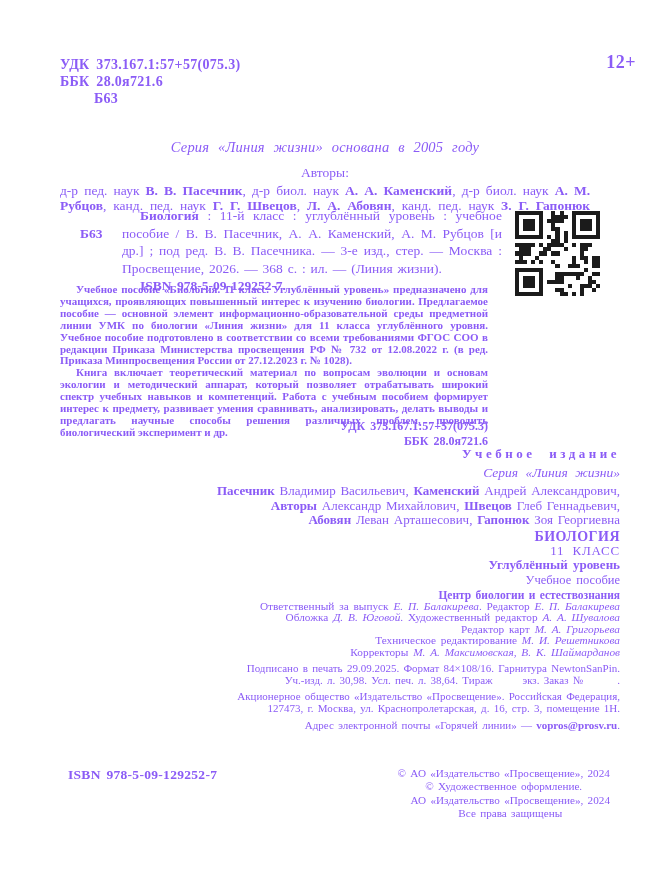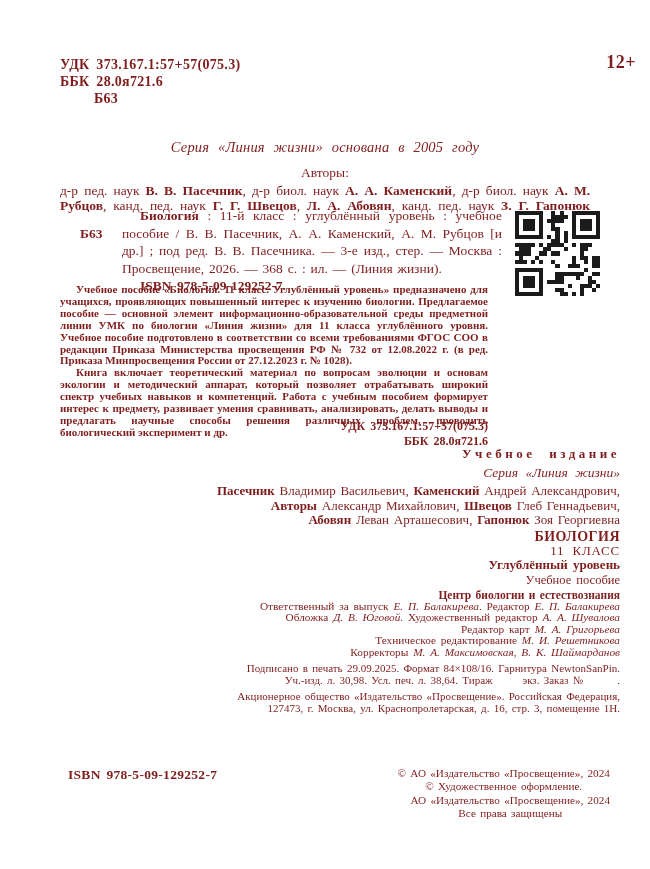--- a/index.html
+++ b/index.html
@@ -1,18 +1,18 @@
 <!DOCTYPE html>
 <html><head>
 <meta charset="utf-8">
 <style>
   html,body{margin:0;padding:0;background:#ffffff;}
   .page{
     position:relative;width:650px;height:869px;background:#ffffff;
-    color:#7f1d1d;font-family:"Liberation Serif","DejaVu Serif",serif;
+    color:#8b5cf6;font-family:"Liberation Serif","DejaVu Serif",serif;
     overflow:hidden;
   }
   .b{font-weight:bold;}
   .i{font-style:italic;}
 
   .udk-block{position:absolute;left:60px;top:56px;font-weight:bold;font-size:14px;line-height:17px;letter-spacing:.3px;word-spacing:3px;}
   .udk-block .code{padding-left:34px;}
   .age{position:absolute;right:14px;top:52px;font-weight:bold;font-size:18px;letter-spacing:.5px;}
 
   .series-note{position:absolute;left:60px;right:60px;top:139px;text-align:center;font-style:italic;font-size:14.5px;word-spacing:5px;letter-spacing:.2px;}
@@ -318,20 +318,21 @@
       <div><span>Корректоры </span><span class="i">М. А. Максимовская, В. К. Шаймарданов</span></div>
     </div>
     <div class="print-block">
       <div>Подписано в печать 29.09.2025. Формат 84×108/16. Гарнитура NewtonSanPin.</div>
       <div>Уч.-изд. л. 30,98. Усл. печ. л. 38,64. Тираж &nbsp;&nbsp;&nbsp;&nbsp;&nbsp; экз. Заказ № &nbsp;&nbsp;&nbsp;&nbsp;&nbsp;&nbsp; .</div>
     </div>
     <div class="publisher">
       <div>Акционерное общество «Издательство «Просвещение». Российская Федерация,</div>
       <div>127473, г. Москва, ул. Краснопролетарская, д. 16, стр. 3, помещение 1Н.</div>
     </div>
+    <div class="email-line"><span>Адрес электронной почты «Горячей линии» — </span><span class="b">vopros@prosv.ru</span><span>.</span></div>
   </div>
 
   <div class="footer">
     <div class="f-isbn">ISBN 978-5-09-129252-7</div>
     <div class="f-copy">
       <div>© АО «Издательство «Просвещение», 2024</div>
       <div>© Художественное оформление.</div>
       <div class="ind">АО «Издательство «Просвещение», 2024</div>
       <div class="ind">Все права защищены</div>
     </div>

